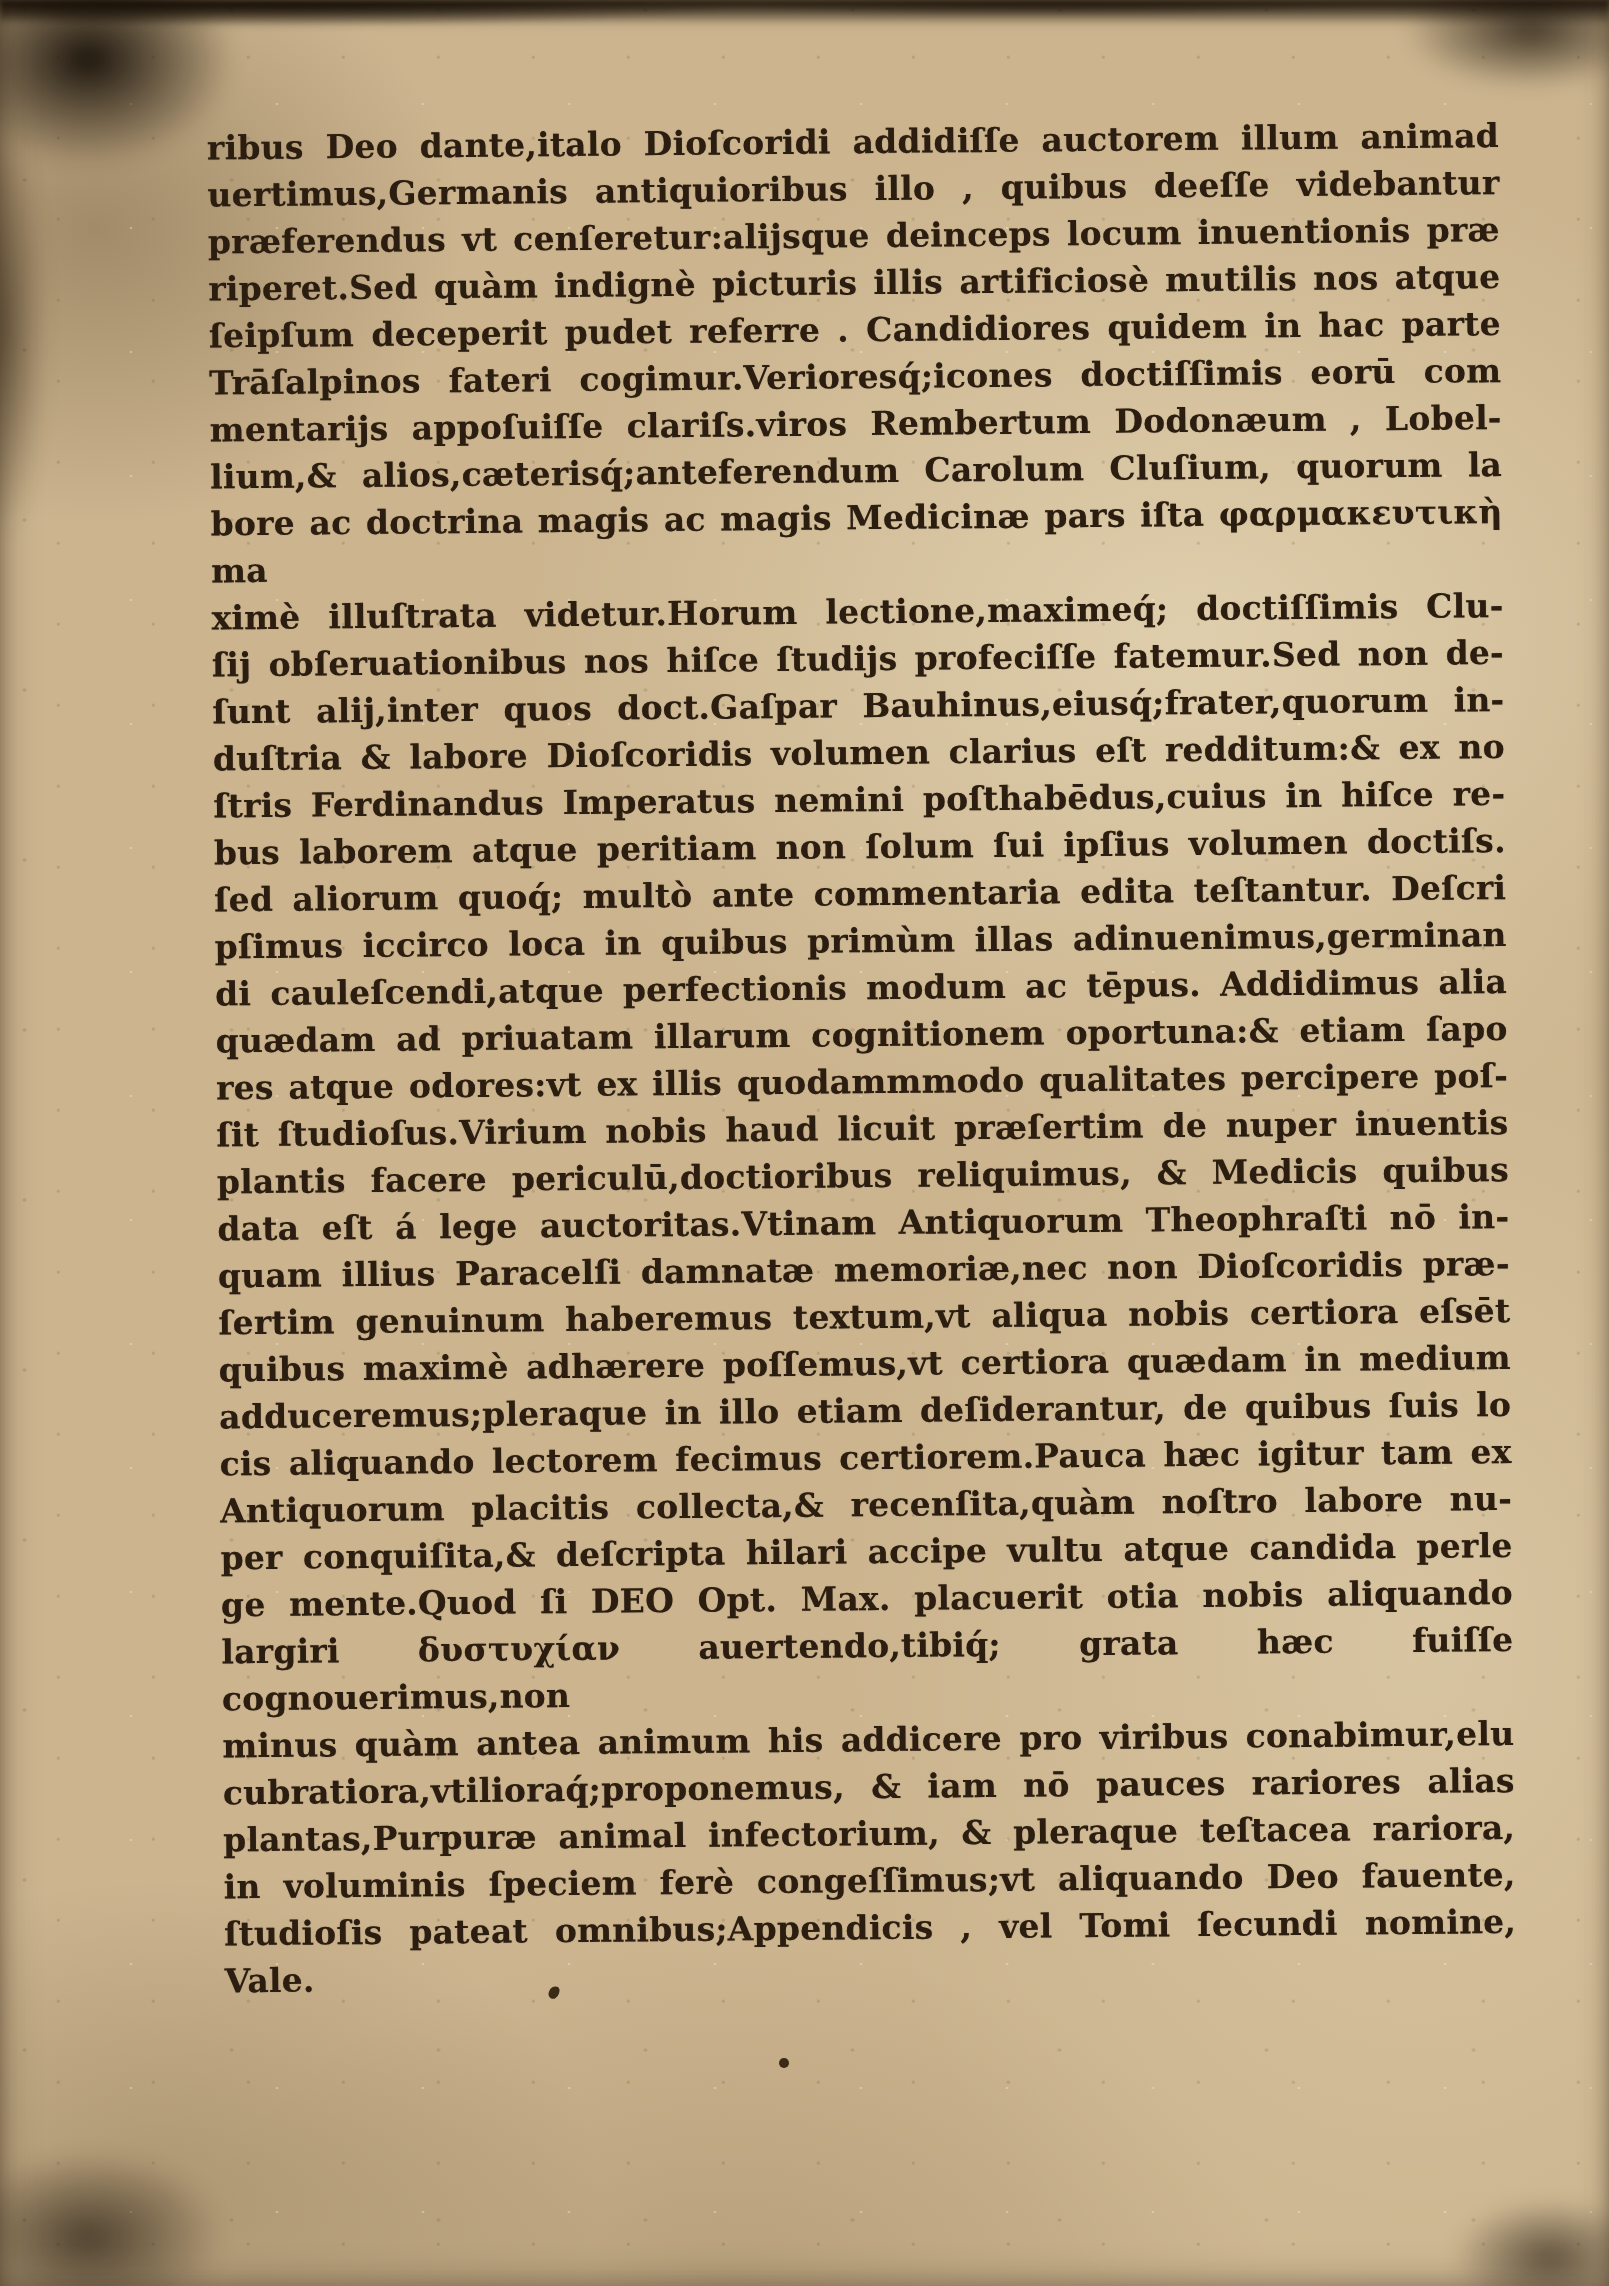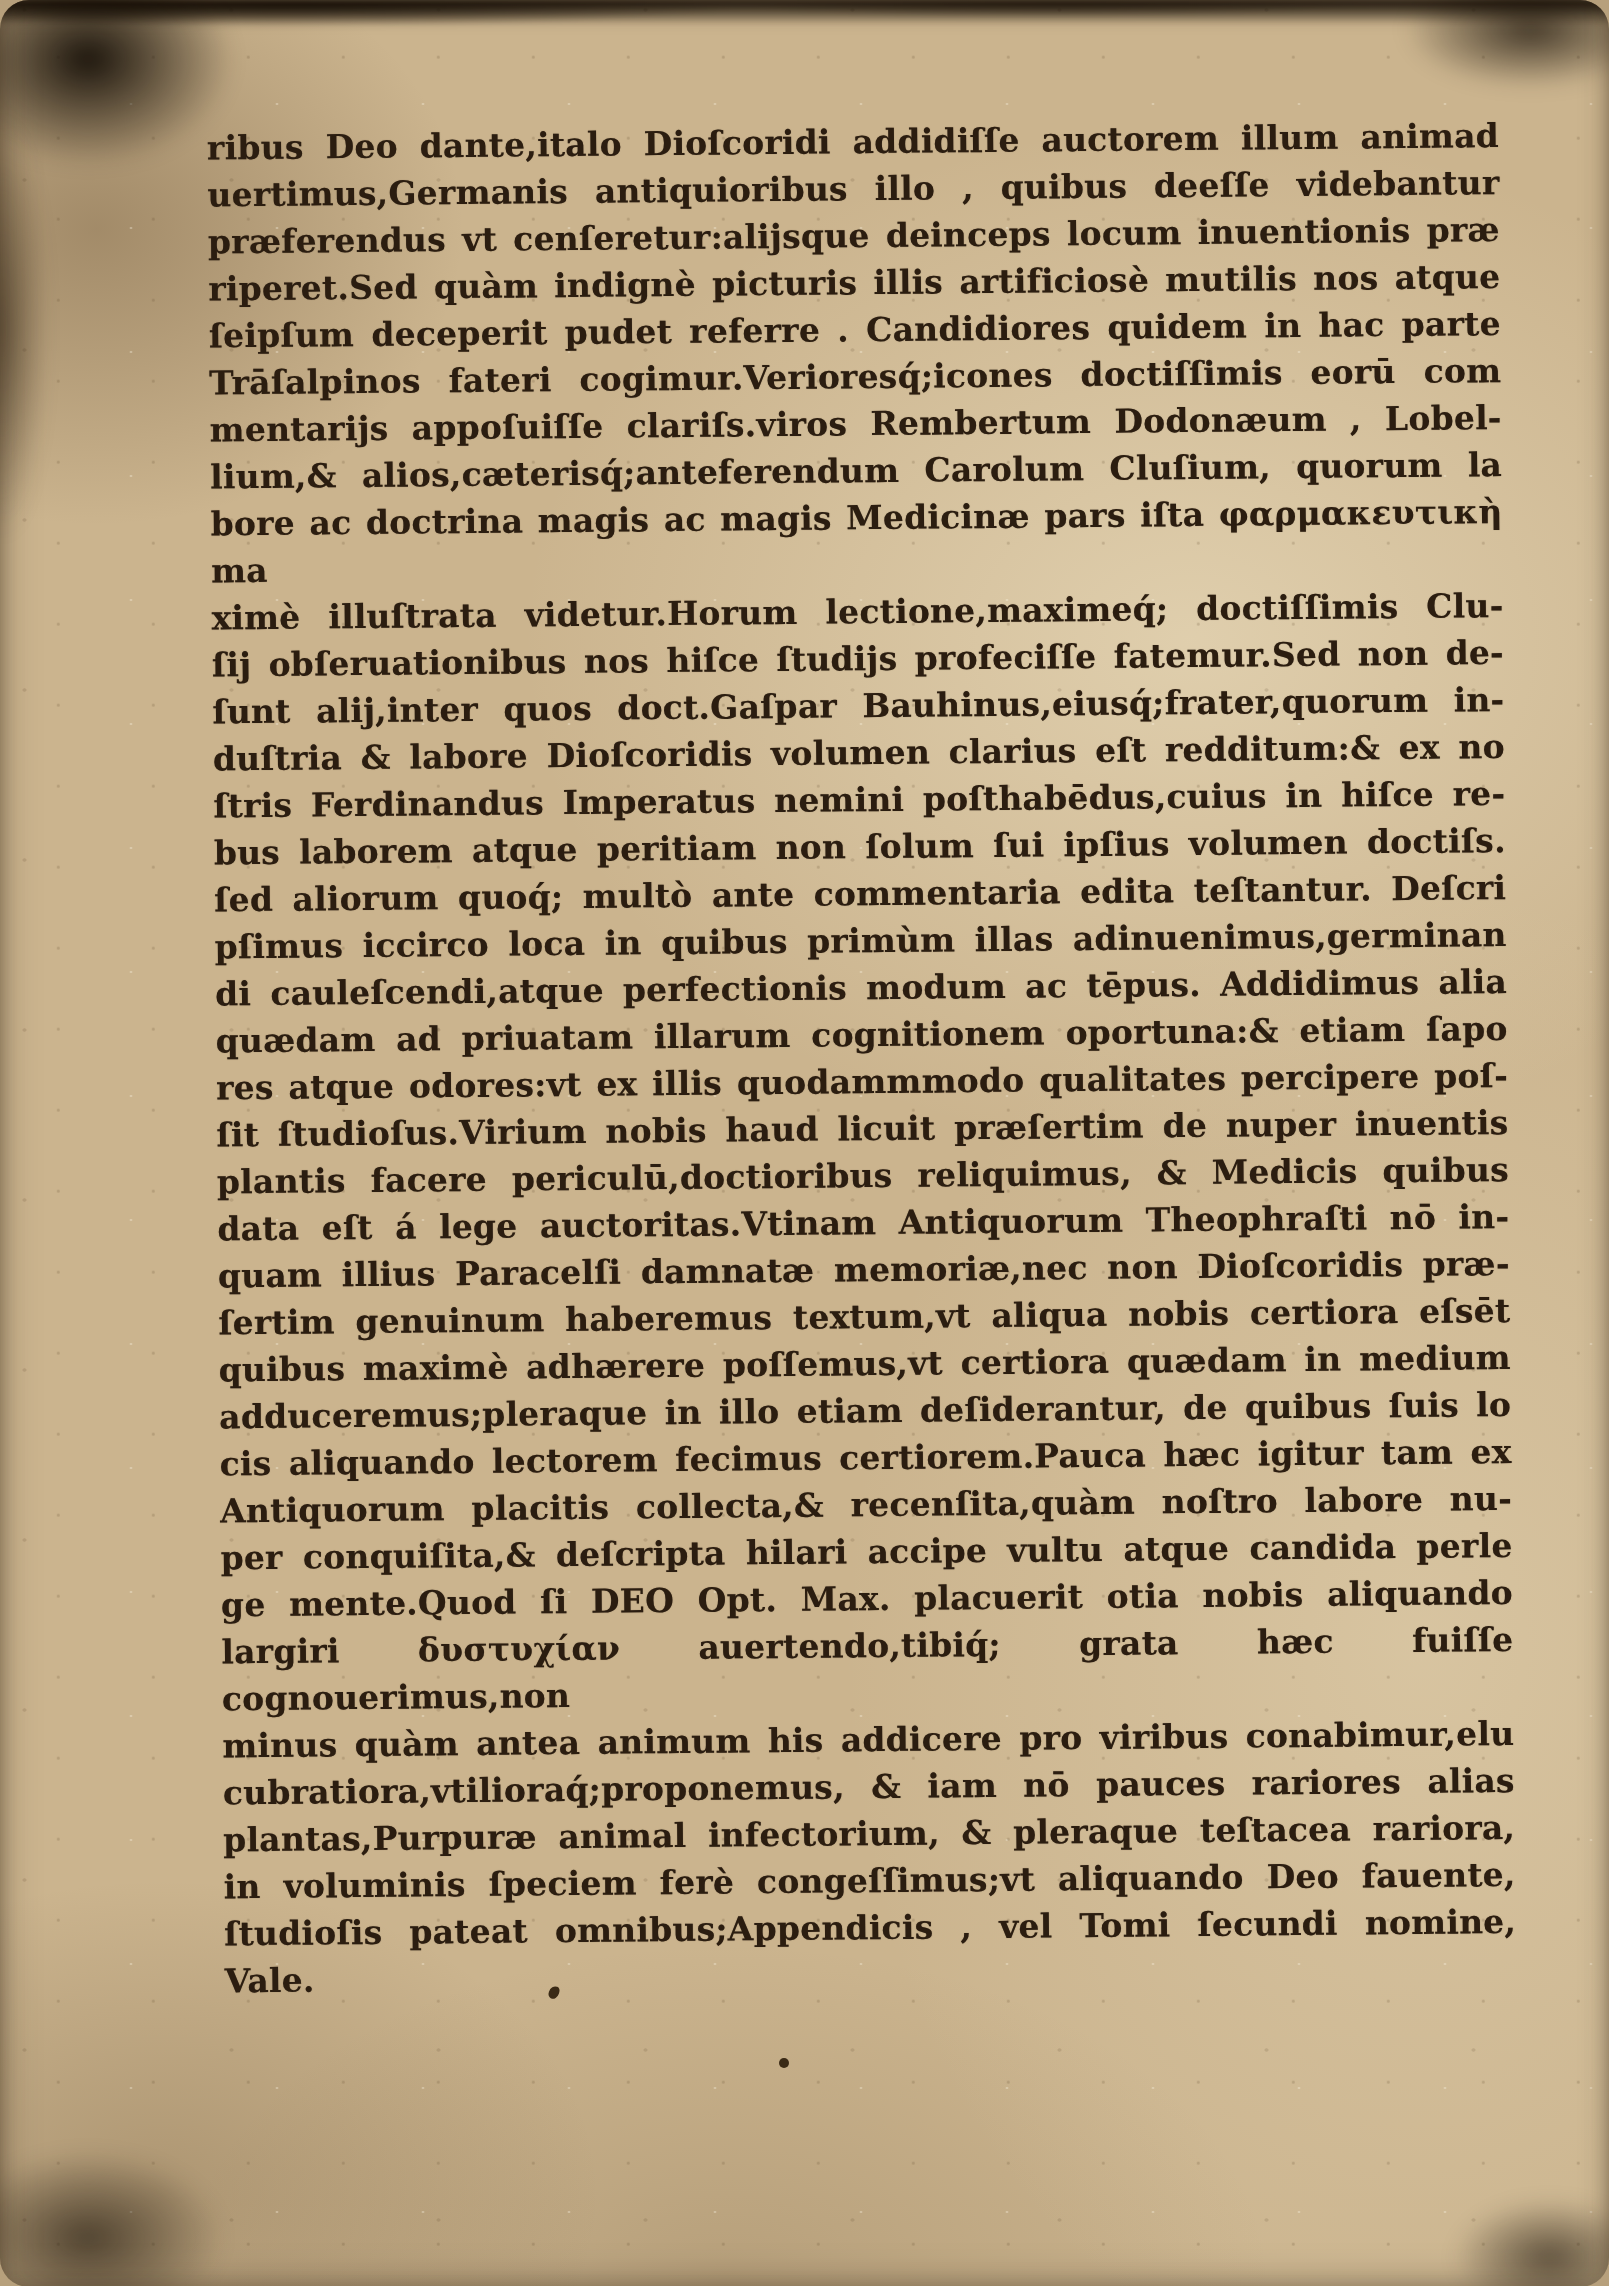--- a/index.html
+++ b/index.html
@@ -9,21 +9,20 @@
     position:relative;width:1609px;height:2287px;overflow:hidden;
     background:
       radial-gradient(1078px 833px at 74% 28%, rgba(240,228,198,0.55), rgba(240,228,198,0) 62%),
       radial-gradient(882px 1176px at 88% 72%, rgba(234,220,188,0.40), rgba(234,220,188,0) 65%),
       radial-gradient(510px 412px at 6% 10%, rgba(96,72,44,0.38), rgba(96,72,44,0) 72%),
       radial-gradient(627px 451px at 10% 96%, rgba(104,80,50,0.30), rgba(104,80,50,0) 70%),
       radial-gradient(784px 490px at 45% 100%, rgba(110,86,54,0.22), rgba(110,86,54,0) 70%),
       var(--paper,#cbb48e);
     font-family:"DejaVu Serif","Liberation Serif",serif;
     color:var(--ink,#2b1d10);
-    border-radius:29px;
   }
 
   .speckles{
     position:absolute;inset:0;opacity:.7;pointer-events:none;
     background-image:
       radial-gradient(rgba(96,74,46,0.30) 1.2px, rgba(96,74,46,0) 2px),
       radial-gradient(rgba(255,250,235,0.45) 1px, rgba(255,250,235,0) 1.8px),
       radial-gradient(rgba(80,60,36,0.22) 1.6px, rgba(80,60,36,0) 2.4px);
     background-size:95px 81px,146px 124px,207px 170px;
     background-position:10.8px 16.7px,58px 42px,128px 95px;

